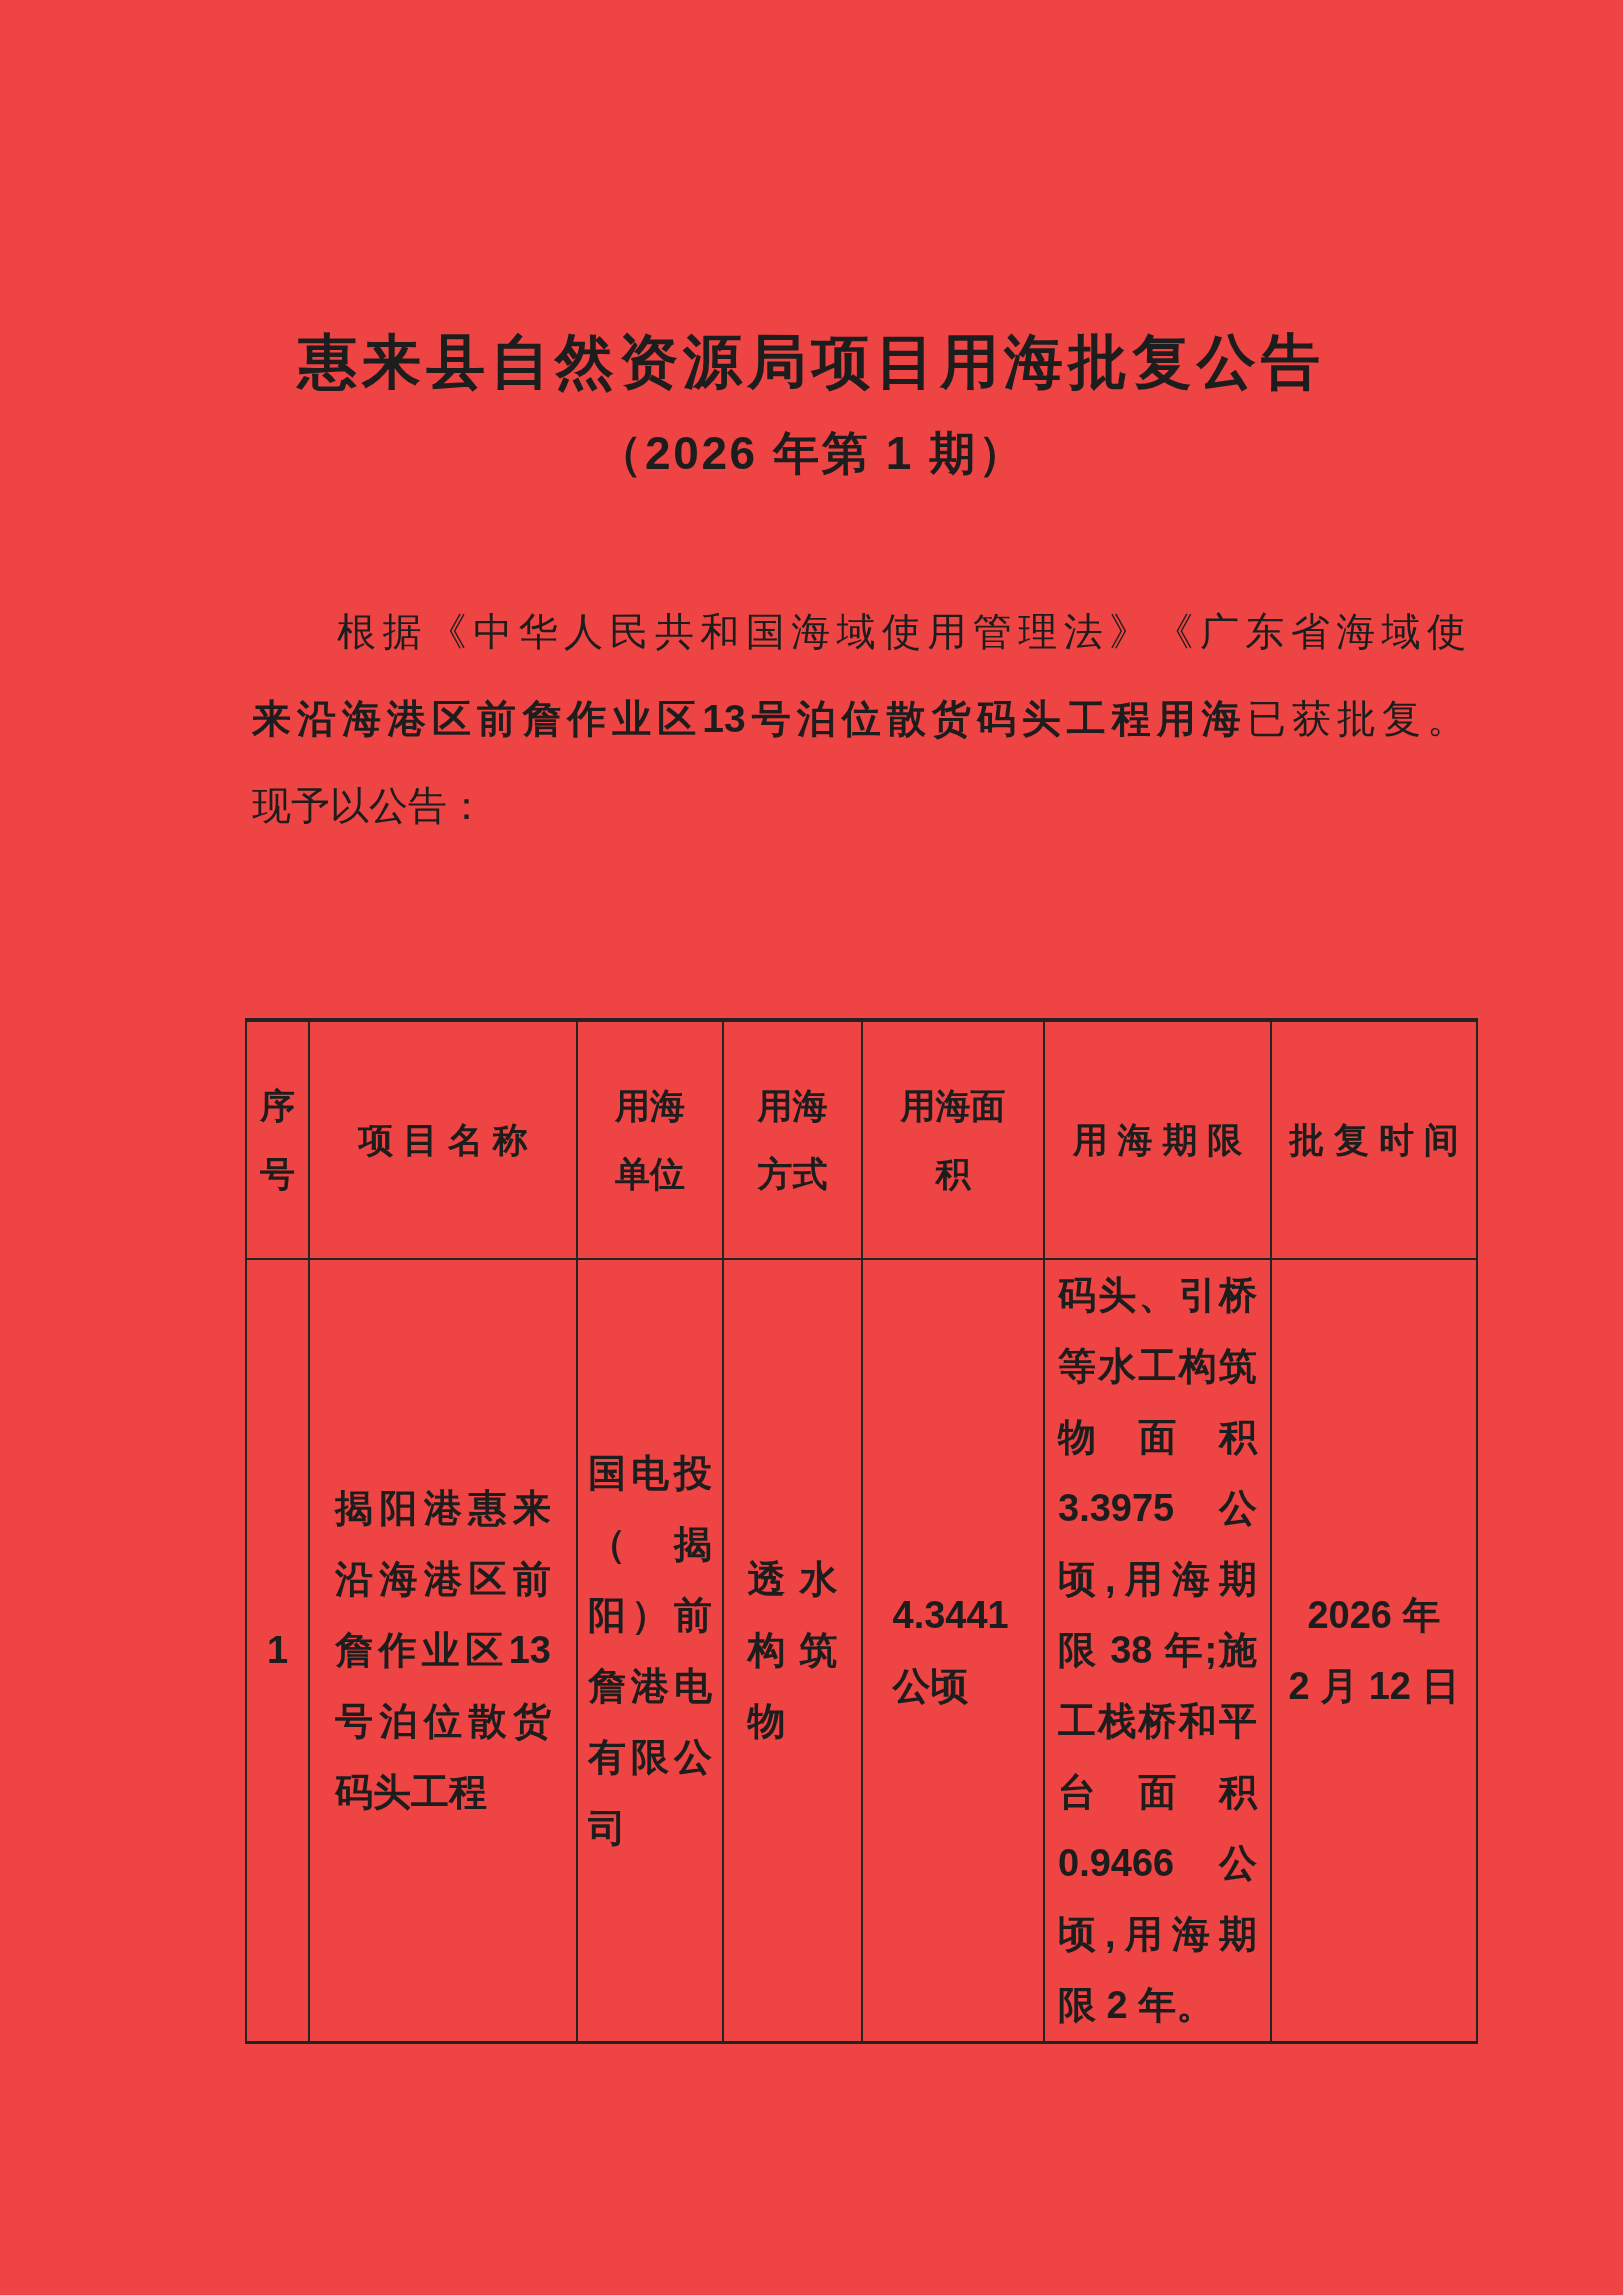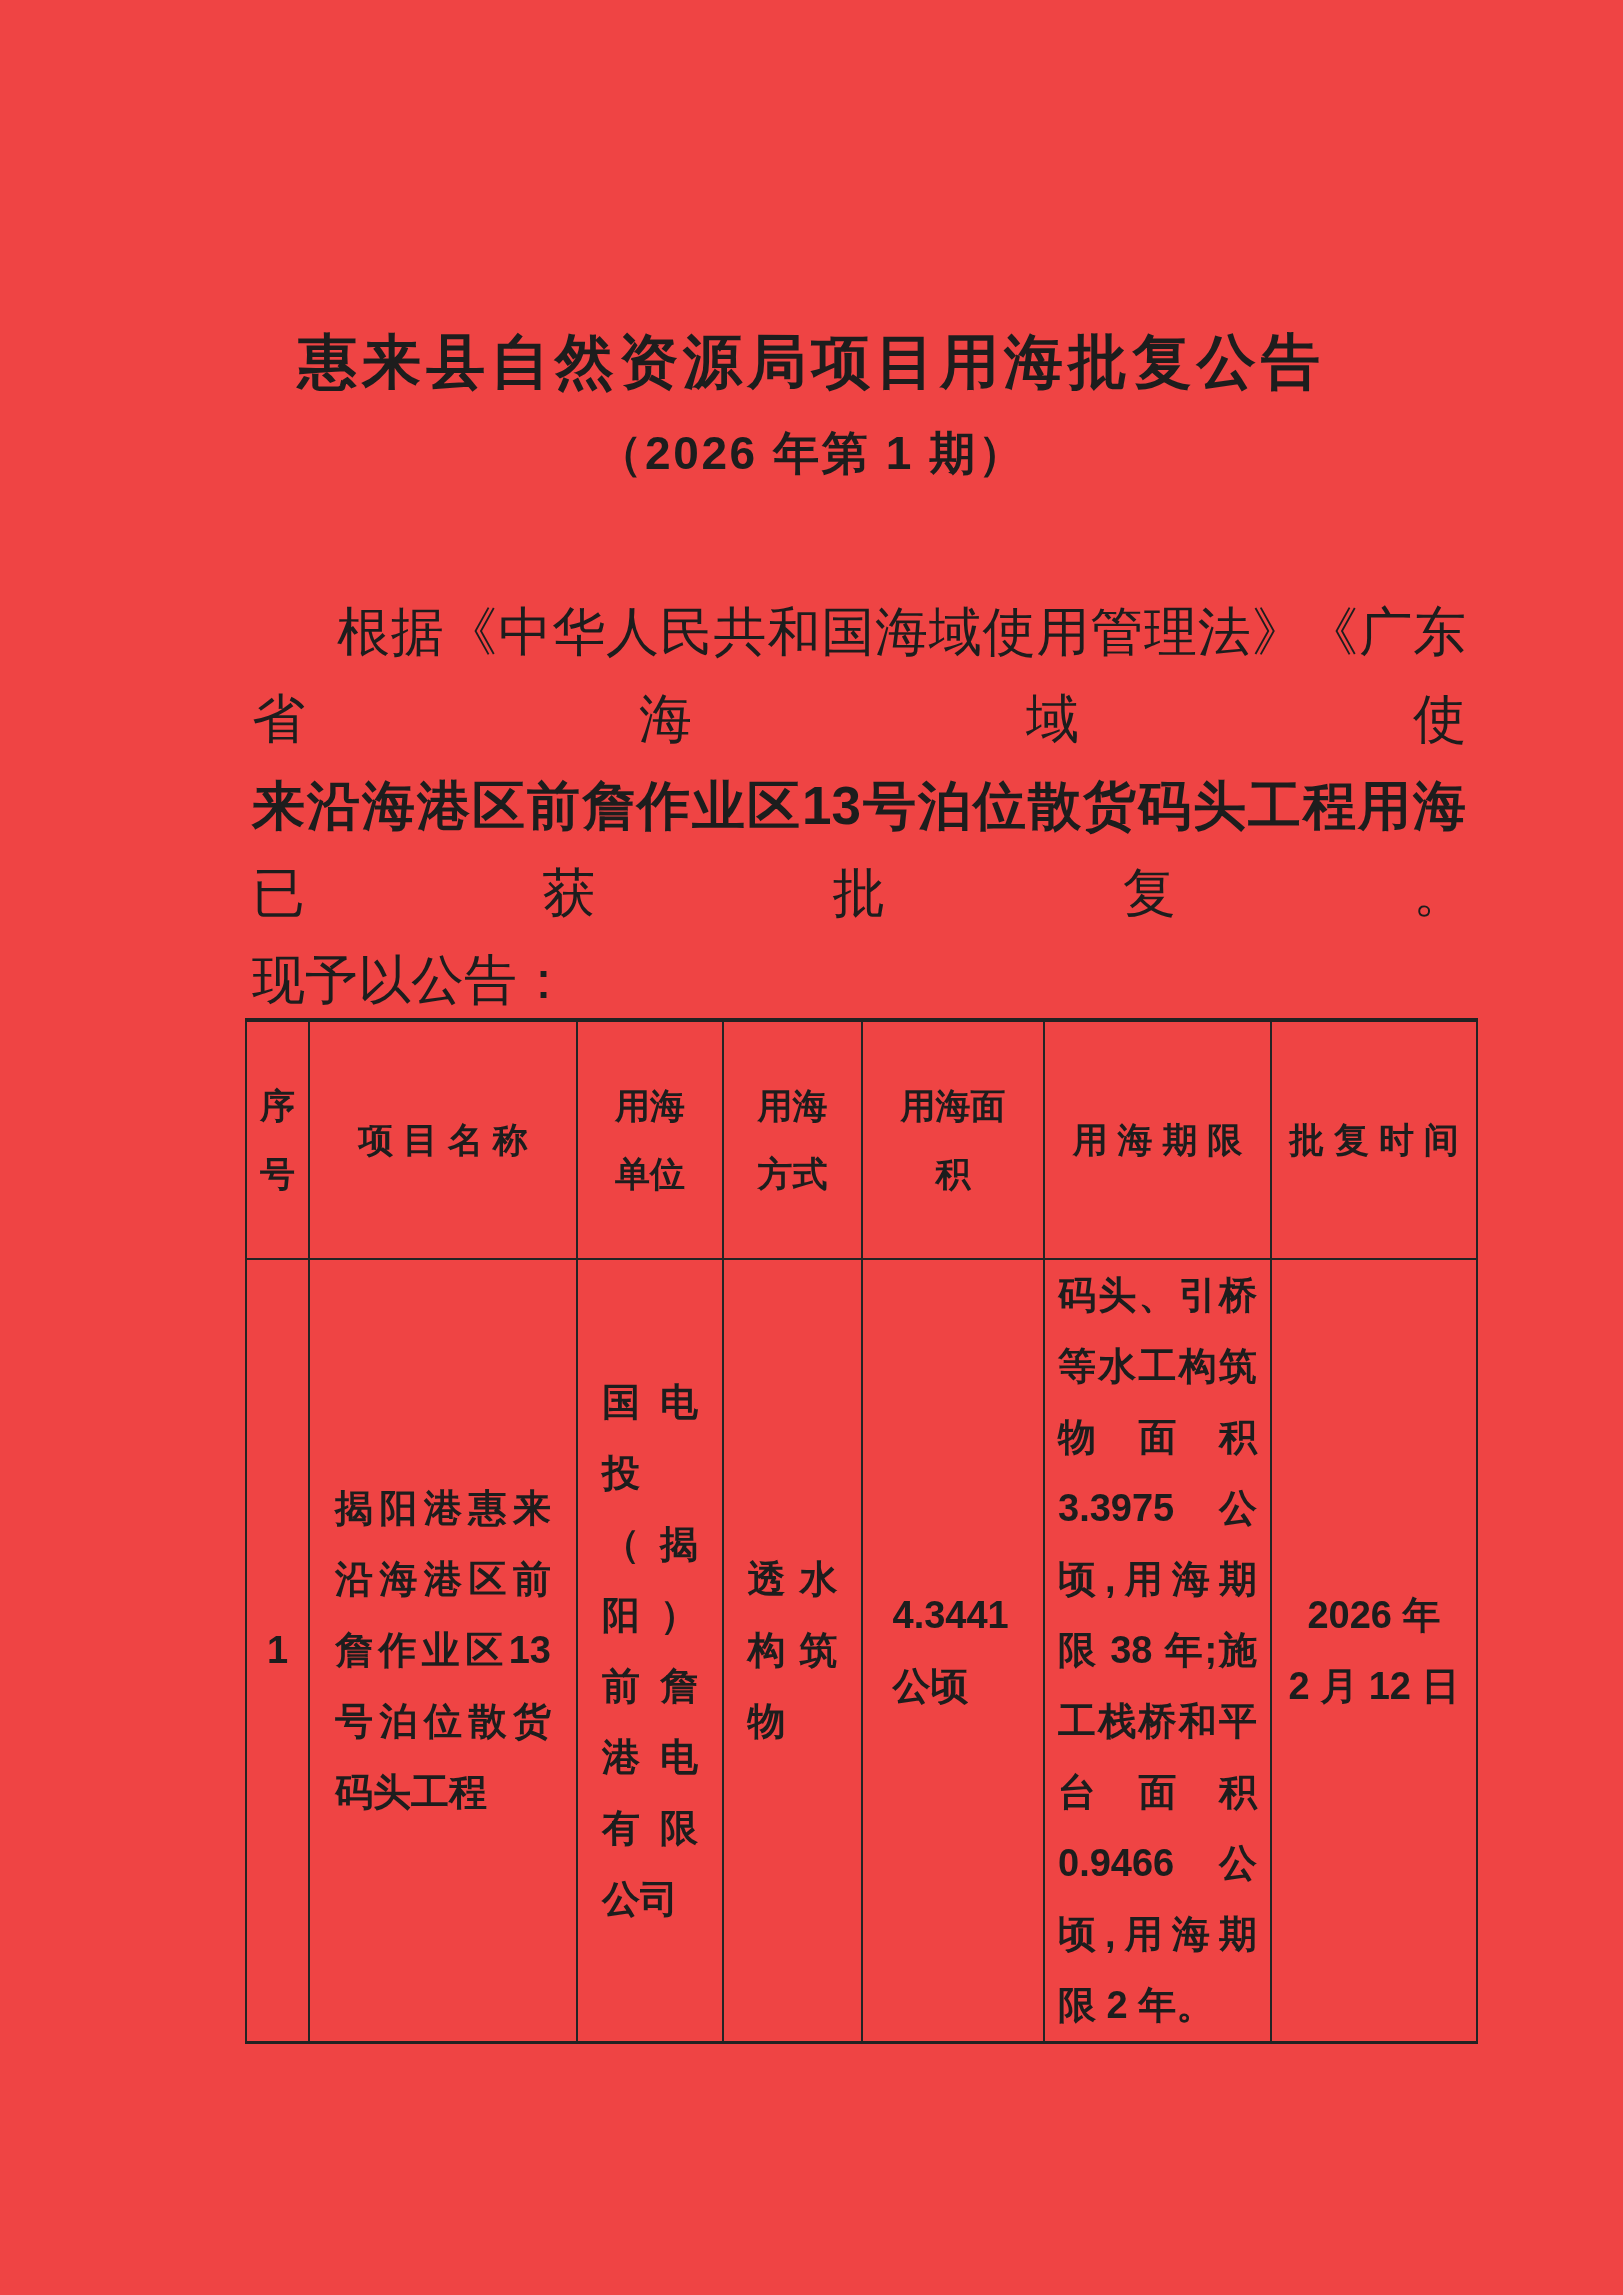--- a/index.html
+++ b/index.html
@@ -39,21 +39,21 @@
     font-weight: bold;
     letter-spacing: 2.6px;
     line-height: 59px;
     white-space: nowrap;
   }
   .intro {
     position: absolute;
     top: 588px;
     left: 252px;
     width: 1214px;
-    font-size: 53px;
+    font-size: 39px;
     line-height: 87px;
   }
   .intro-line {
     text-align: justify;
     text-align-last: justify;
     text-justify: inter-character;
   }
   .intro-line.first {
     text-indent: 85px;
   }
@@ -107,21 +107,21 @@
     text-align: center;
   }
   td.c-project {
     text-align: justify;
     text-justify: inter-character;
     padding: 0 25px;
   }
   td.c-unit {
     text-align: justify;
     text-justify: inter-character;
-    padding: 0 24px;
+    padding: 0 10px;
   }
   td.c-mode {
     text-align: justify;
     text-justify: inter-character;
     padding: 0 23.6px;
   }
   td.c-area {
     text-align: left;
     padding-left: 29.5px;
     padding-right: 1px;

